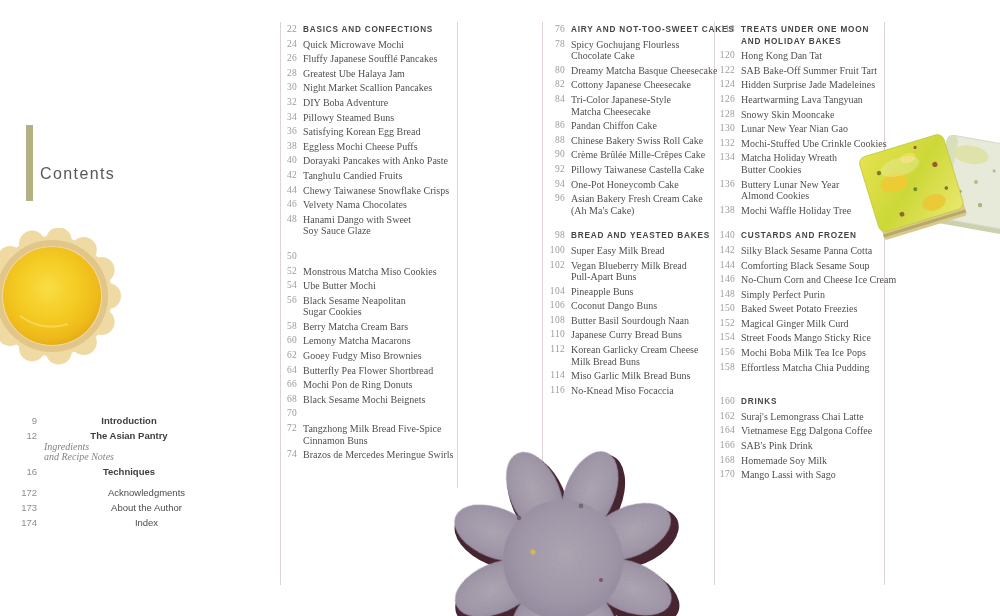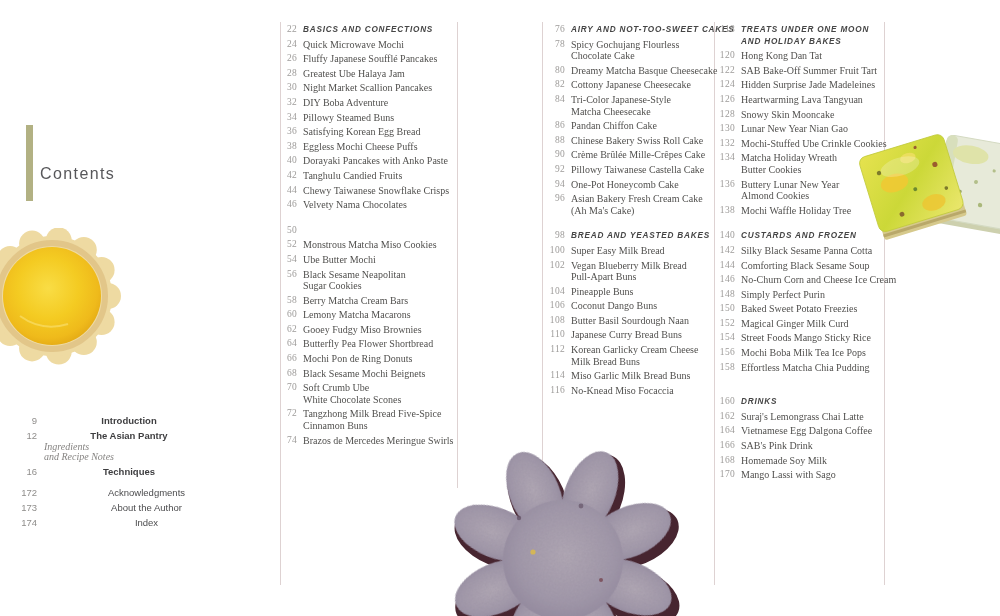--- a/index.html
+++ b/index.html
@@ -14,21 +14,21 @@
   .vline { position:absolute; top:22px; width:1px; background:#ded2d2; z-index:1; }
 
   .toc-col { position:absolute; top:24px; z-index:2; }
   .row { display:flex; align-items:flex-start; margin-bottom:3px; }
   .toc-num { flex:0 0 25px; text-align:right; margin-right:6px; font-family:"Liberation Serif",serif;
              font-size:9.5px; line-height:11.6px; color:#9d9b99; letter-spacing:0.3px; }
   .txtwrap { flex:1; min-width:0; }
   .toc-title { display:block; font-family:"Liberation Serif",serif; font-size:10px; line-height:11.6px;
                color:#51504e; white-space:pre; }
   .toc-head { font-family:"Liberation Sans",sans-serif; font-size:8.2px; font-weight:700;
-              letter-spacing:0.8px; color:#454545; line-height:11.6px;font-style:italic; }
+              letter-spacing:0.8px; color:#454545; line-height:11.6px; }
   .toc-section { margin-bottom:14px; }
   .extra-gap { margin-top:23px; }
 
   .front-matter { position:absolute; left:4px; top:415px; width:210px; z-index:2; }
   .back-matter  { position:absolute; left:4px; top:487px; width:210px; z-index:2; }
   .front-matter .row { margin-bottom:3.5px; }
   .back-matter  .row { margin-bottom:4px;gap:35px; }
   .fm-num { flex:0 0 33px; text-align:right; margin-right:7px; font-size:9.5px; line-height:11px;
             color:#8f8d8b; }
   .fm-label { display:block; font-size:9.5px; line-height:11px; font-weight:700; color:#3e3e40;
@@ -129,20 +129,27 @@
           <div class="txtwrap">
             <span class="toc-title">Chewy Taiwanese Snowflake Crisps</span>
           </div>
         </div>
         <div class="row">
           <span class="toc-num">46</span>
           <div class="txtwrap">
             <span class="toc-title">Velvety Nama Chocolates</span>
           </div>
         </div>
+        <div class="row">
+          <span class="toc-num">48</span>
+          <div class="txtwrap">
+            <span class="toc-title">Hanami Dango with Sweet
+Soy Sauce Glaze</span>
+          </div>
+        </div>
       </div>
       <div class="toc-section">
         <div class="row">
           <span class="toc-num">50</span>
         </div>
         <div class="row">
           <span class="toc-num">52</span>
           <div class="txtwrap">
             <span class="toc-title">Monstrous Matcha Miso Cookies</span>
           </div>
@@ -191,24 +198,20 @@
           </div>
         </div>
         <div class="row">
           <span class="toc-num">68</span>
           <div class="txtwrap">
             <span class="toc-title">Black Sesame Mochi Beignets</span>
           </div>
         </div>
         <div class="row">
           <span class="toc-num">70</span>
-          <div class="txtwrap">
-            <span class="toc-title">Soft Crumb Ube
-White Chocolate Scones</span>
-          </div>
         </div>
         <div class="row">
           <span class="toc-num">72</span>
           <div class="txtwrap">
             <span class="toc-title">Tangzhong Milk Bread Five-Spice
 Cinnamon Buns</span>
           </div>
         </div>
         <div class="row">
           <span class="toc-num">74</span>

